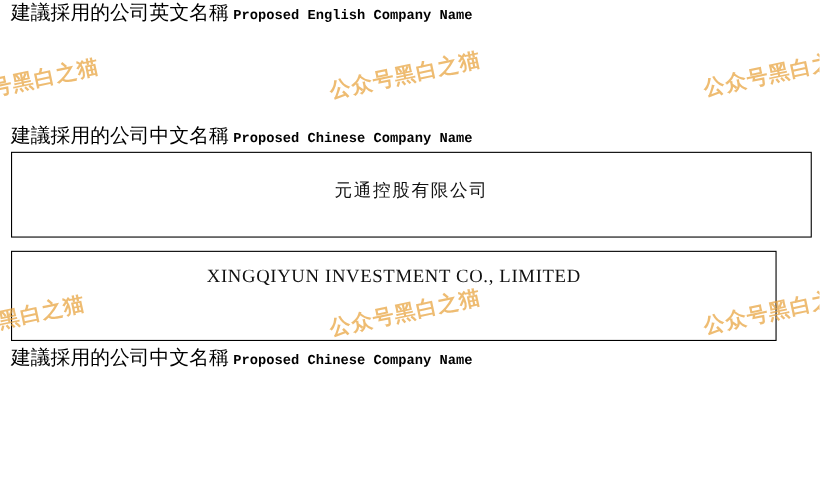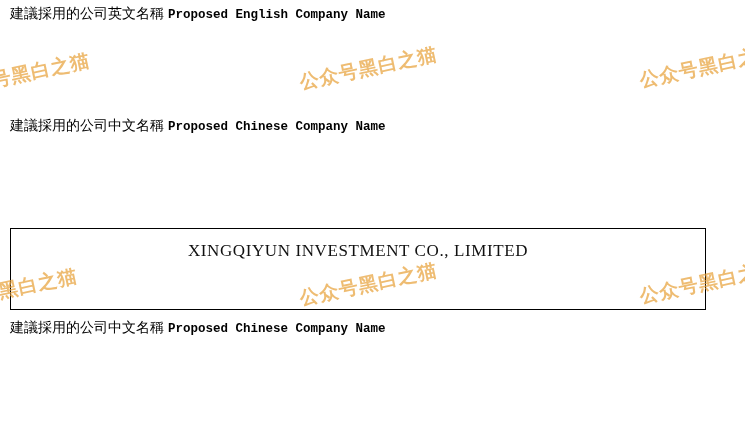--- a/index.html
+++ b/index.html
@@ -30,23 +30,23 @@
   }
 
   .field-label {
     font-size: 12.5px;
     line-height: 15px;
     white-space: nowrap;
     font-weight: bold;
     letter-spacing: 0px;
   }
   .field-label .zh {
-    font-family: Liberation Sans, sans-serif;
+    font-family: Liberation Mono, monospace;
     font-weight: normal;
-    font-size: 14px;
+    font-size: 18px;
   }
   .field-label .en {
     font-family: Liberation Mono, monospace;
     font-weight: bold;
     font-size: 12.5px;
     margin-left: 4px;
   }
 
   .field-box {
     border: 1.6px solid #000000;
@@ -96,20 +96,23 @@
   <div class="field" style="left:10px; top:6px; width:728px;">
     <div class="field-label">
       <span class="zh">建議採用的公司英文名稱</span><span class="en">Proposed English Company Name</span>
     </div>
   </div>
 
   <div class="field" style="left:10px; top:118px; width:728px;">
     <div class="field-label">
       <span class="zh">建議採用的公司中文名稱</span><span class="en">Proposed Chinese Company Name</span>
     </div>
+    <div class="field-box" style="margin-top:4px; width:728px; height:78px;">
+      <div class="field-value value-zh" style="top:24px;">元通控股有限公司</div>
+    </div>
   </div>
 
   <div class="field" style="left:10px; top:228px; width:728px;">
     <div class="field-box" style="width:696px; height:82px;">
       <div class="field-value value-en" style="top:12px;">XINGQIYUN INVESTMENT CO., LIMITED</div>
     </div>
   </div>
 
   <div class="field" style="left:10px; top:320px; width:728px;">
     <div class="field-label">

